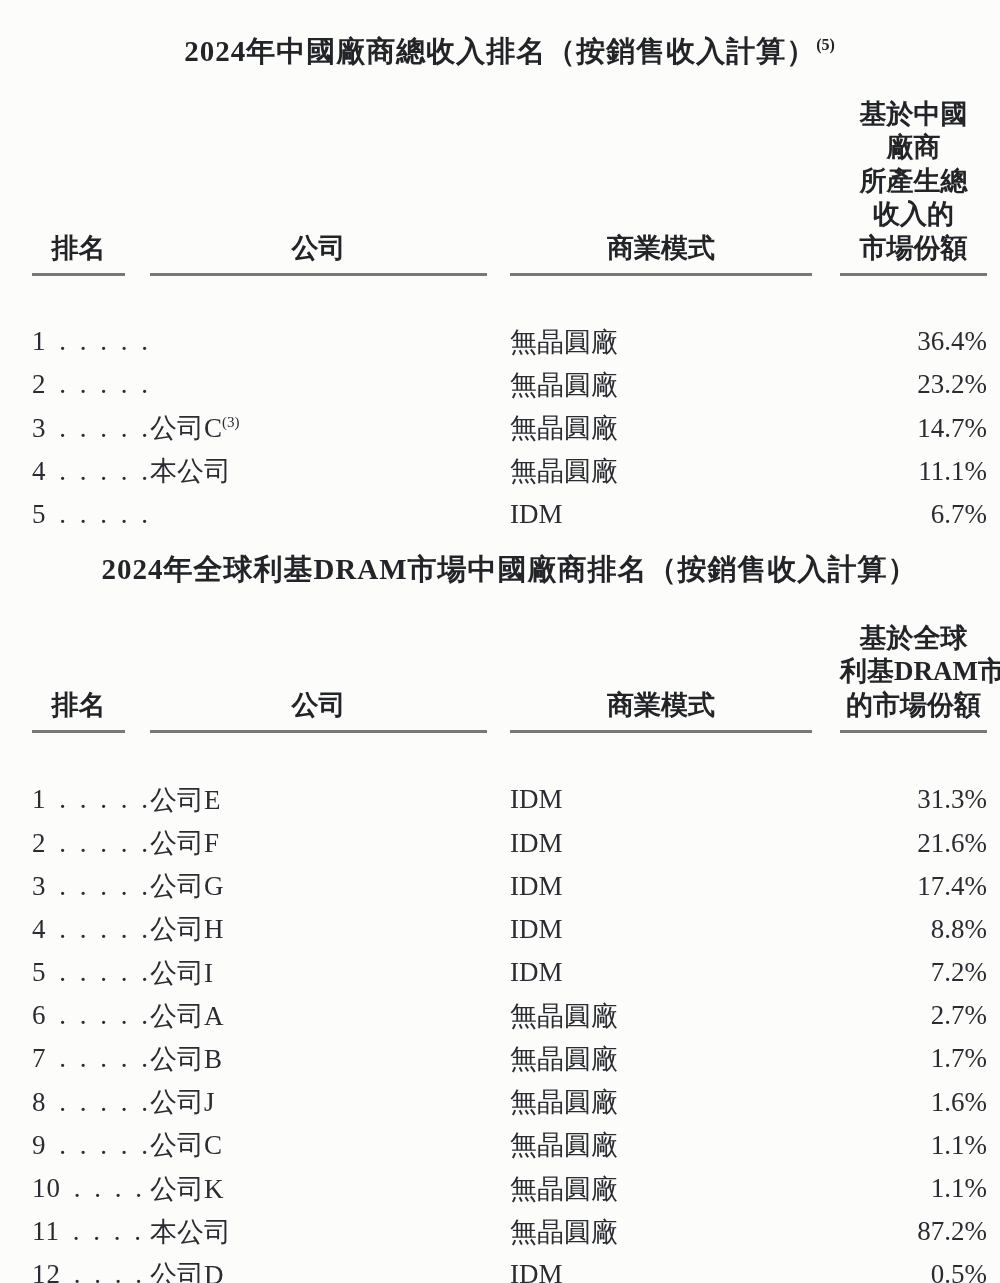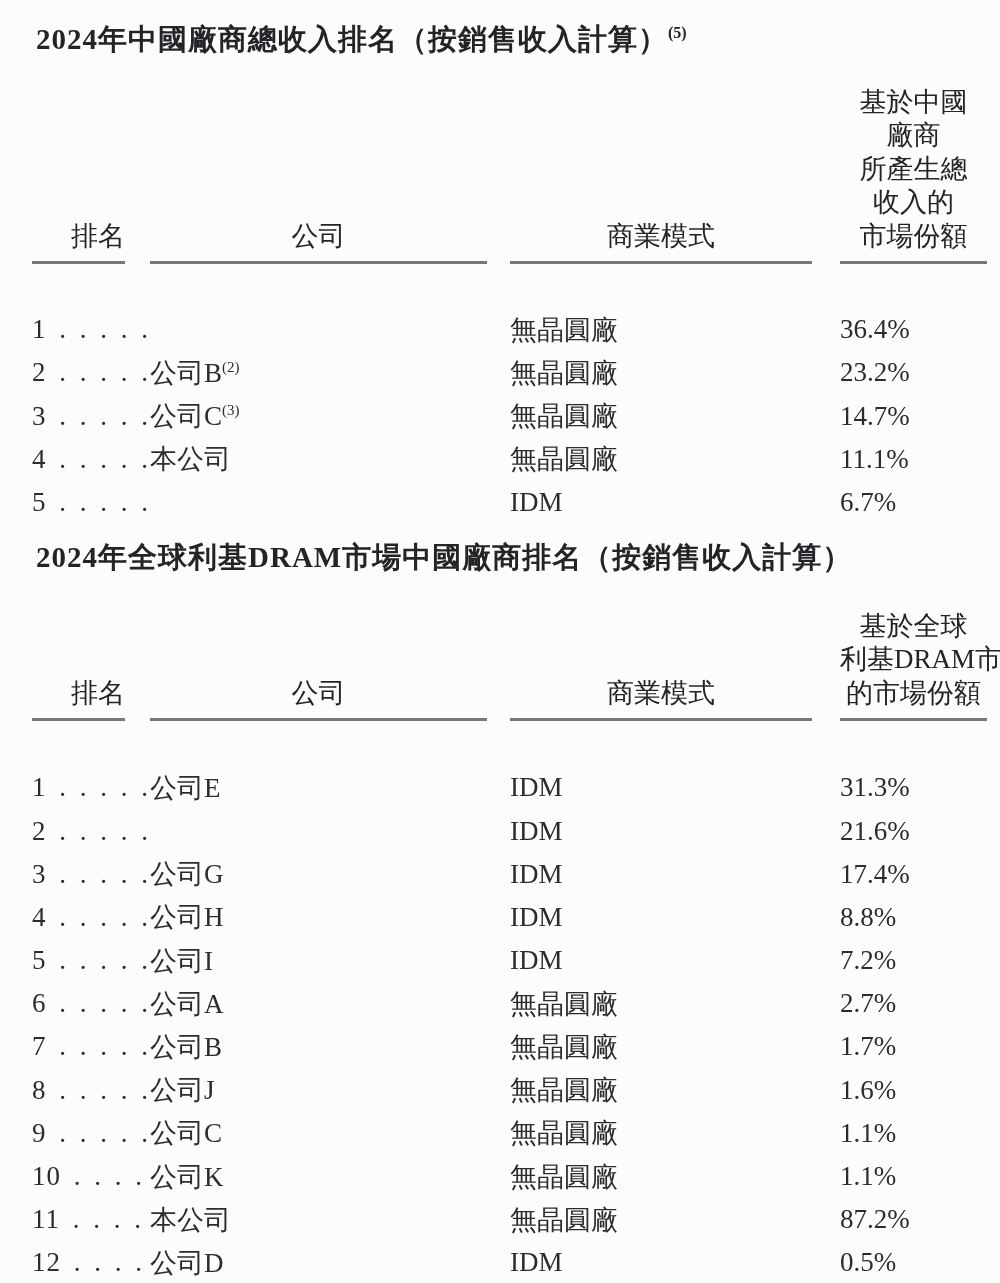--- a/index.html
+++ b/index.html
@@ -11,60 +11,60 @@
   html,body{margin:0;padding:0;}
   body{
     width:1000px;height:1283px;box-sizing:border-box;
     background:var(--bg);
     color:var(--ink);
     font-family:"Liberation Serif","DejaVu Serif",serif;
     padding:12px 13px 0 32px;
     overflow:hidden;
   }
   .tbl-title{
-    margin:4px;
+    margin:16px;text-align:center;
     font-size:29px;line-height:34px;font-weight:700;
     color:var(--ink-bold);letter-spacing:1px;
     white-space:nowrap;
   }
   .tbl-title sup{font-size:16px;letter-spacing:0;}
   .grid{
     display:grid;
     grid-template-columns:93px 25px 337px 23px 302px 28px 147px;
   }
   .c-rank{grid-column:1;}
   .c-company{grid-column:3;}
   .c-model{grid-column:5;}
   .c-share{grid-column:7;}
   .thead{align-items:end;}
   .thead .th{
     border-bottom:3px solid var(--line);
     padding-bottom:8px;
-    font-weight:400;color:var(--ink-bold);
+    font-weight:700;color:var(--ink-bold);
     font-size:27px;line-height:33.5px;
     white-space:nowrap;
   }
-  .thead .c-rank{text-align:right;}
+  .thead .c-rank{text-align:center;}
   .thead .c-company{text-align:center;}
   .thead .c-model{text-align:center;}
   .thead .c-share{text-align:center;}
   .sec-1 .thead{margin-top:30px;}
   .sec-2 .thead{margin-top:36px;}
   .sec-1 .tbody{margin-top:44px;}
   .sec-2 .tbody{margin-top:45px;}
   .sec-2 .tbl-title{margin-top:10px;font-family:Liberation Serif, serif;}
   .tr{
     align-items:center;
     height:43.2px;
     font-size:27px;
   }
   .tr .c-rank{white-space:nowrap;word-spacing:5px;letter-spacing:1px;}
   .tr .c-company{white-space:nowrap;}
   .tr .c-model{white-space:nowrap;}
-  .tr .c-share{white-space:nowrap;}
+  .tr .c-share{text-align:right;white-space:nowrap;}
   .company-sup{font-size:15px;vertical-align:super;line-height:0;}
 </style>
 </head>
 <body>
 
 <main>
   <section class="sec sec-1">
   <h2 class="tbl-title"><span class="title-text">2024年中國廠商總收入排名（按銷售收入計算）</span><sup class="title-sup">(5)</sup></h2>
   <div class="thead grid">
     <div class="th c-rank">排名</div>
@@ -80,21 +80,20 @@
   </div>
   <div class="tbody">
   <div class="tr grid">
     <div class="c-rank">1 . . . . .</div>
     <div class="c-model">無晶圓廠</div>
     <div class="c-share">36.4%</div>
   </div>
 
   <div class="tr grid">
     <div class="c-rank">2 . . . . .</div>
-    <div class="c-company"><span class="company-name">公司B</span><span class="company-sup">(2)</span></div>
     <div class="c-model">無晶圓廠</div>
     <div class="c-share">23.2%</div>
   </div>
 
   <div class="tr grid">
     <div class="c-rank">3 . . . . .</div>
     <div class="c-company"><span class="company-name">公司C</span><span class="company-sup">(3)</span></div>
     <div class="c-model">無晶圓廠</div>
     <div class="c-share">14.7%</div>
   </div>
@@ -128,20 +127,21 @@
   <div class="tbody">
   <div class="tr grid">
     <div class="c-rank">1 . . . . .</div>
     <div class="c-company"><span class="company-name">公司E</span><span class="company-sup"></span></div>
     <div class="c-model">IDM</div>
     <div class="c-share">31.3%</div>
   </div>
 
   <div class="tr grid">
     <div class="c-rank">2 . . . . .</div>
+    <div class="c-company"><span class="company-name">公司F</span><span class="company-sup"></span></div>
     <div class="c-model">IDM</div>
     <div class="c-share">21.6%</div>
   </div>
 
   <div class="tr grid">
     <div class="c-rank">3 . . . . .</div>
     <div class="c-company"><span class="company-name">公司G</span><span class="company-sup"></span></div>
     <div class="c-model">IDM</div>
     <div class="c-share">17.4%</div>
   </div>

